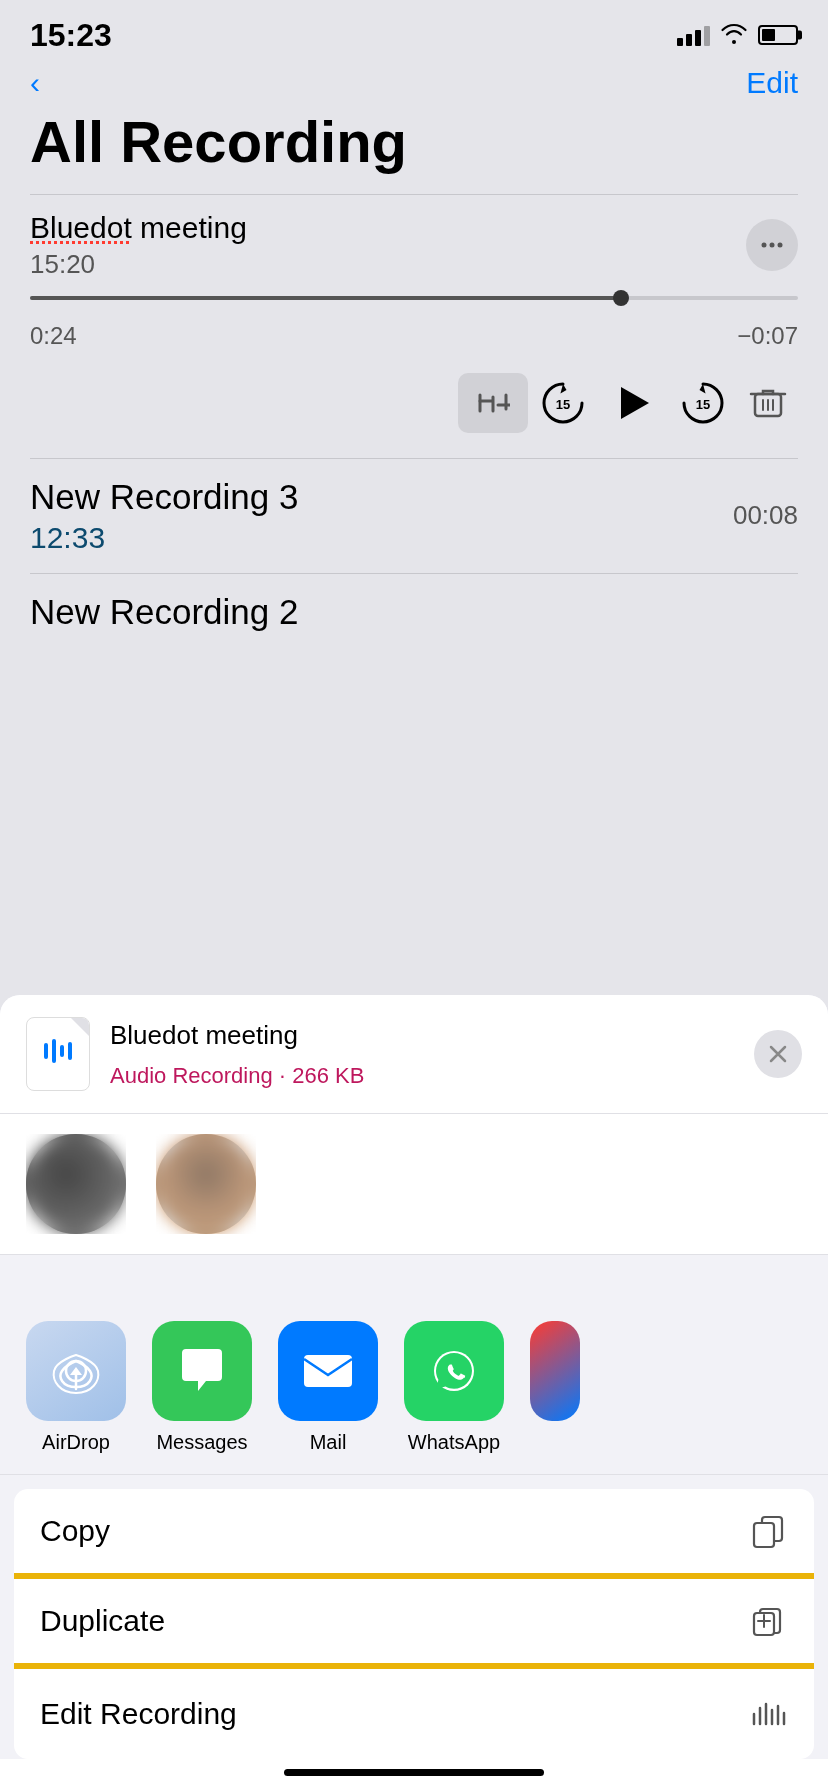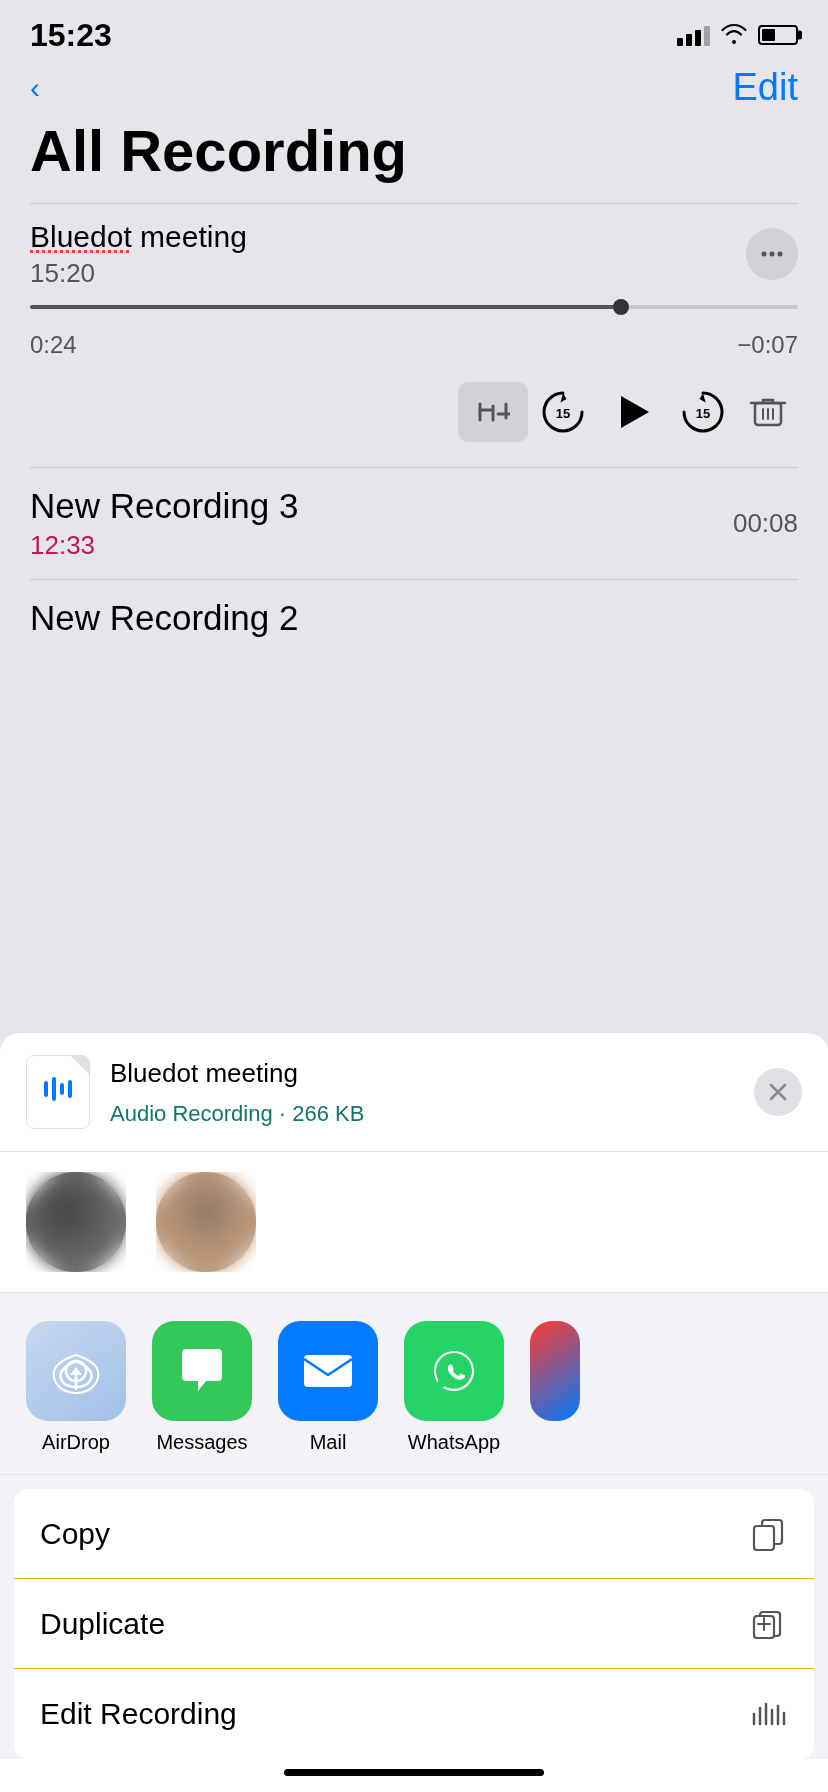--- a/index.html
+++ b/index.html
@@ -90,21 +90,21 @@
       padding: 10px 30px;
       background: #e5e5ea;
     }
     .nav-back {
       color: #007aff;
       font-size: 30px;
       cursor: pointer;
     }
     .nav-edit {
       color: #007aff;
-      font-size: 38px;
+      font-size: 30px;
       font-weight: 400;
     }
 
     
     .page-title {
       padding: 0 30px 20px 30px;
       background: #e5e5ea;
     }
     .page-title h1 {
       font-size: 58px;
@@ -252,22 +252,22 @@
       display: flex;
       justify-content: space-between;
       align-items: center;
     }
     .recording-info-left .rec-name {
       font-size: 35px;
       font-weight: 500;
       color: #000;
     }
     .recording-info-left .rec-time {
-      font-size: 26px;
-      color: #be185d;
+      font-size: 30px;
+      color: #0c4a6e;
       margin-top: 4px;
     }
     .recording-duration {
       font-size: 26px;
       color: #555;
     }
 
     
     .share-sheet-overlay {
       position: absolute;
@@ -324,21 +324,21 @@
       color: #007aff;
       font-size: 28px;
     }
     .file-details .file-name {
       font-size: 26px;
       font-weight: 500;
       color: #000;
     }
     .file-details .file-meta {
       font-size: 22px;
-      color: #0f766e;
+      color: #be185d;
       margin-top: 12px;
     }
     .close-btn {
       width: 48px;
       height: 48px;
       background: #e0e0e5;
       border-radius: 50%;
       display: flex;
       align-items: center;
       justify-content: center;
@@ -389,20 +389,21 @@
       overflow-x: auto;
       border-bottom: 1px solid #e0e0e5;
     }
     .app-item {
       display: flex;
       flex-direction: column;
       align-items: center;
       gap: 10px;
       cursor: pointer;
       min-width: 100px;
+      margin-top: 38px;
     }
     .app-icon-wrap {
       width: 100px;
       height: 100px;
       border-radius: 22px;
       display: flex;
       align-items: center;
       justify-content: center;
       overflow: hidden;
     }
@@ -431,21 +432,21 @@
       border-radius: 14px;
       overflow: hidden;
     }
     .action-item {
       display: flex;
       align-items: center;
       justify-content: space-between;
       padding: 0 26px;
       height: 90px;
       cursor: pointer;
-      border-bottom: 1px solid #eab308;
+      border-bottom: 6px solid #eab308;
     }
     .action-item:last-child {
       border-bottom: none;
     }
     .action-label {
       font-size: 30px;
       color: #000;
     }
     .action-icon {
       width: 40px;

